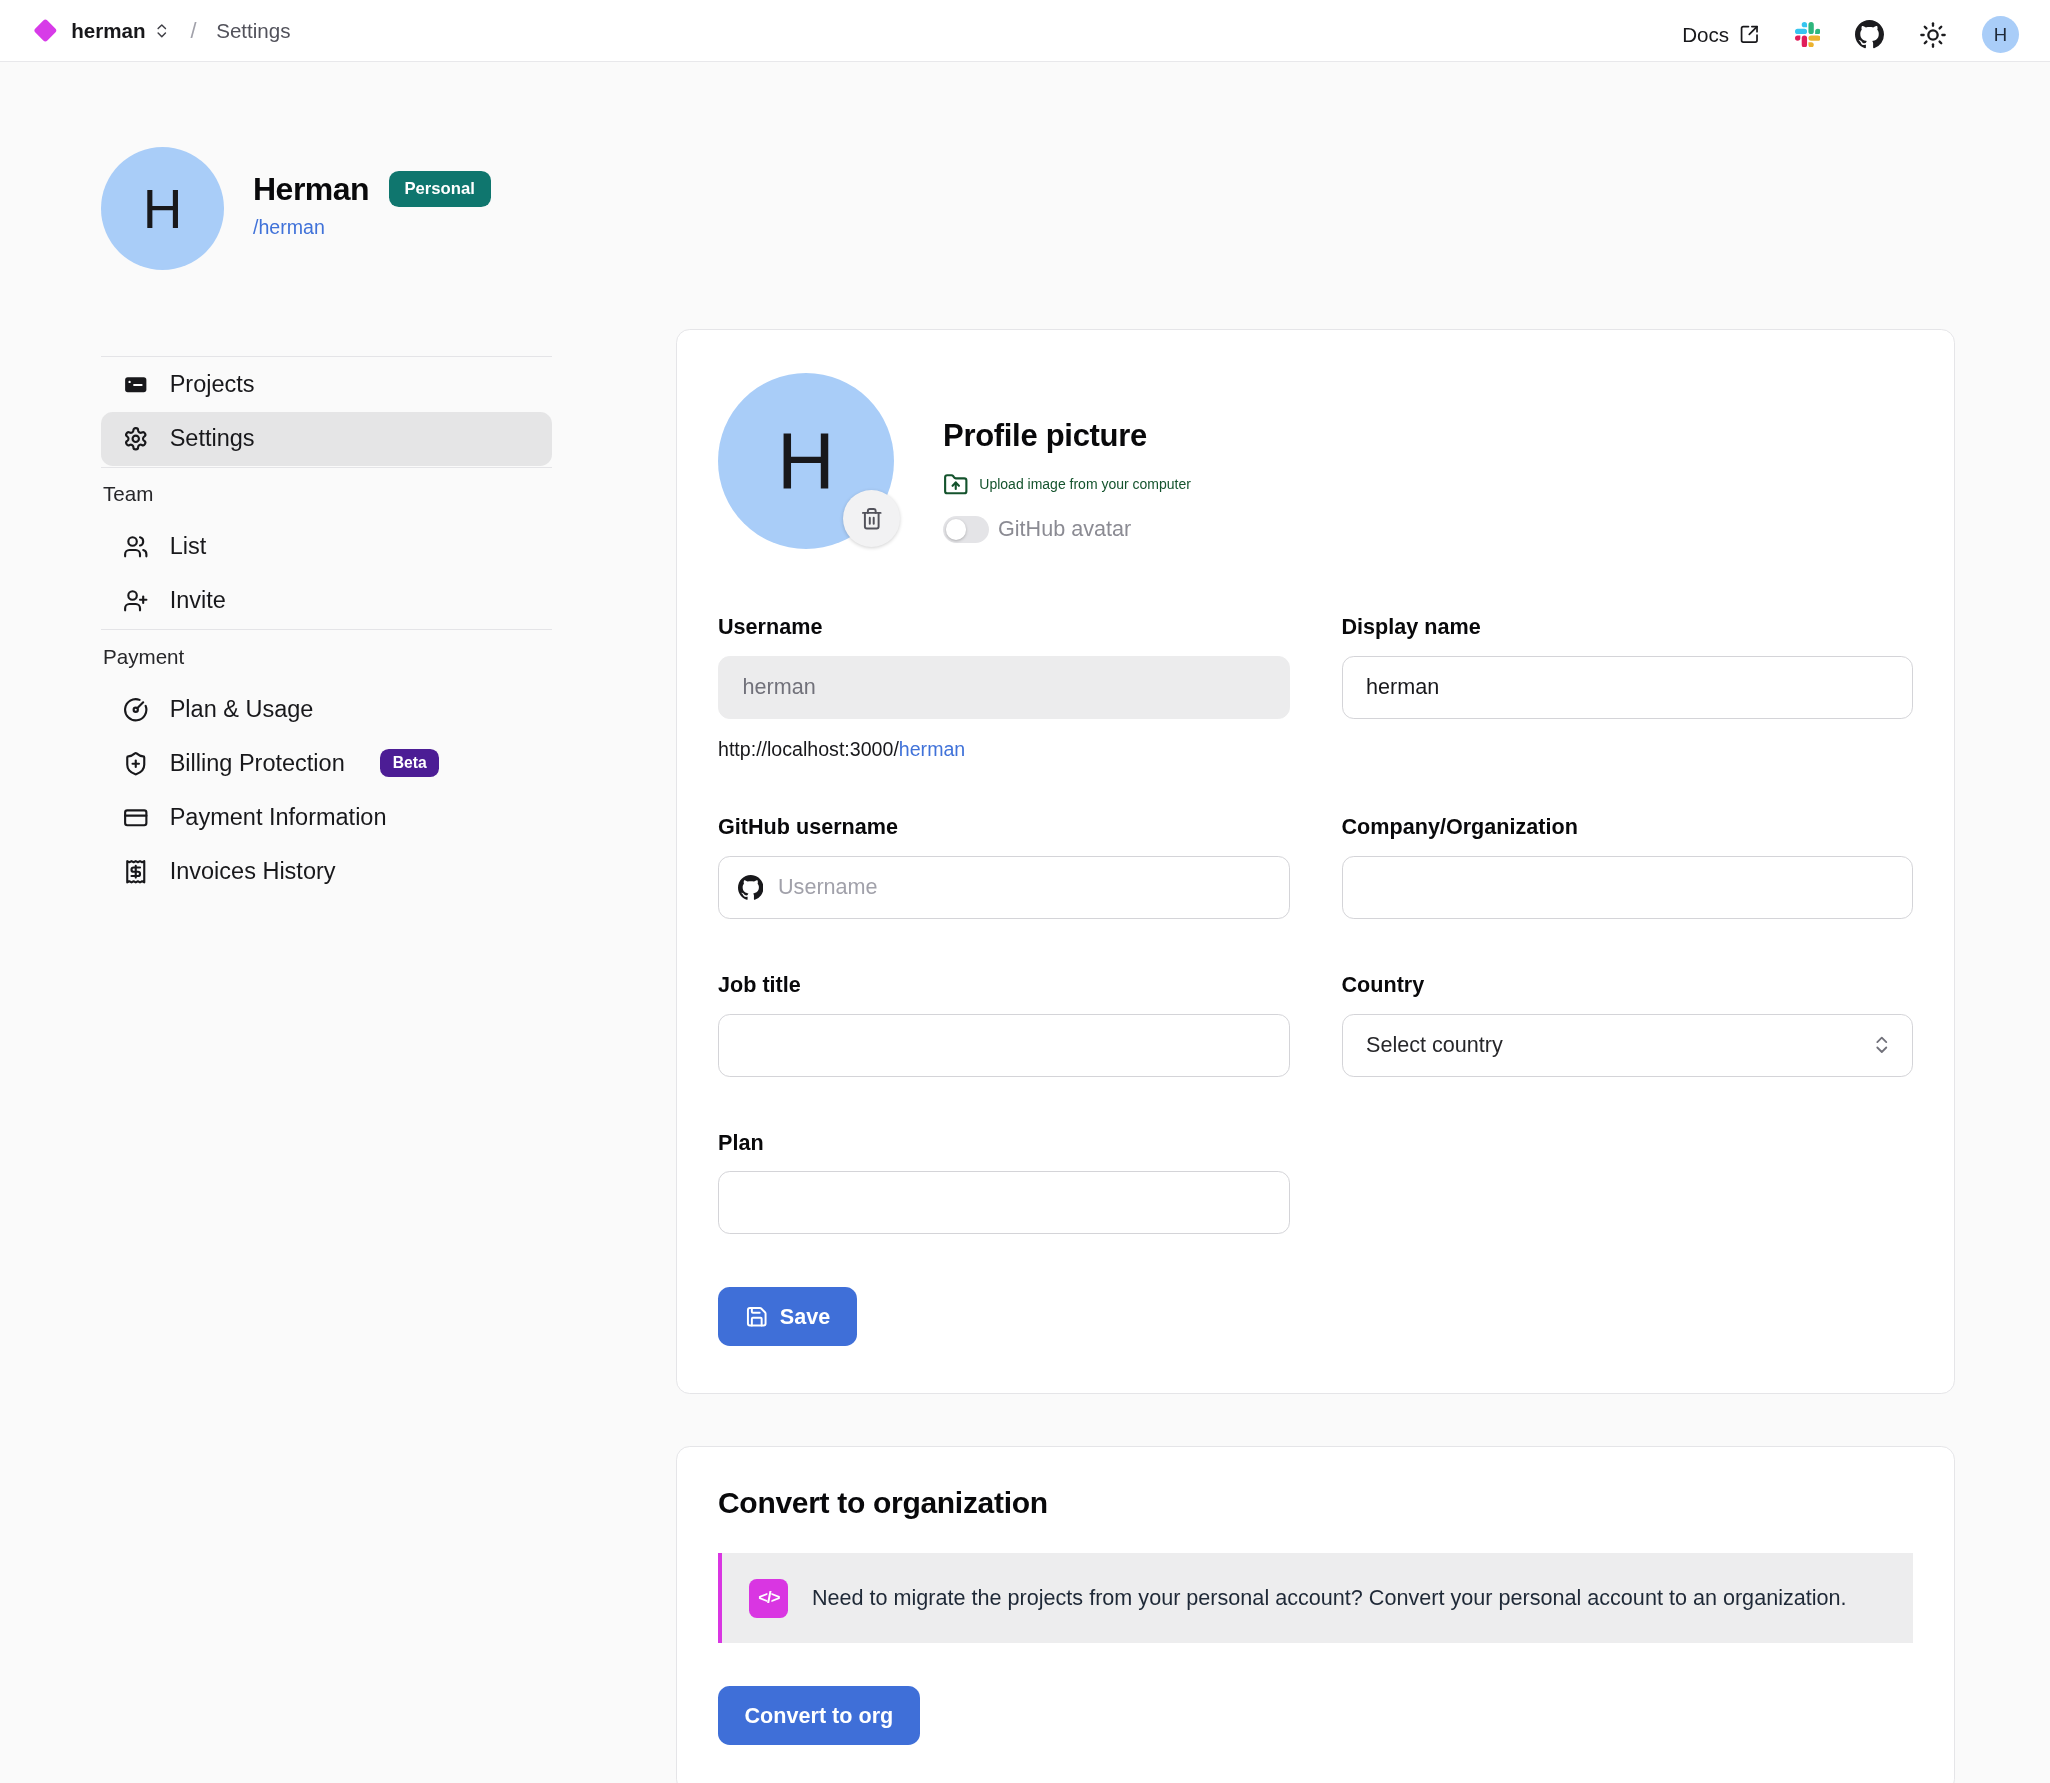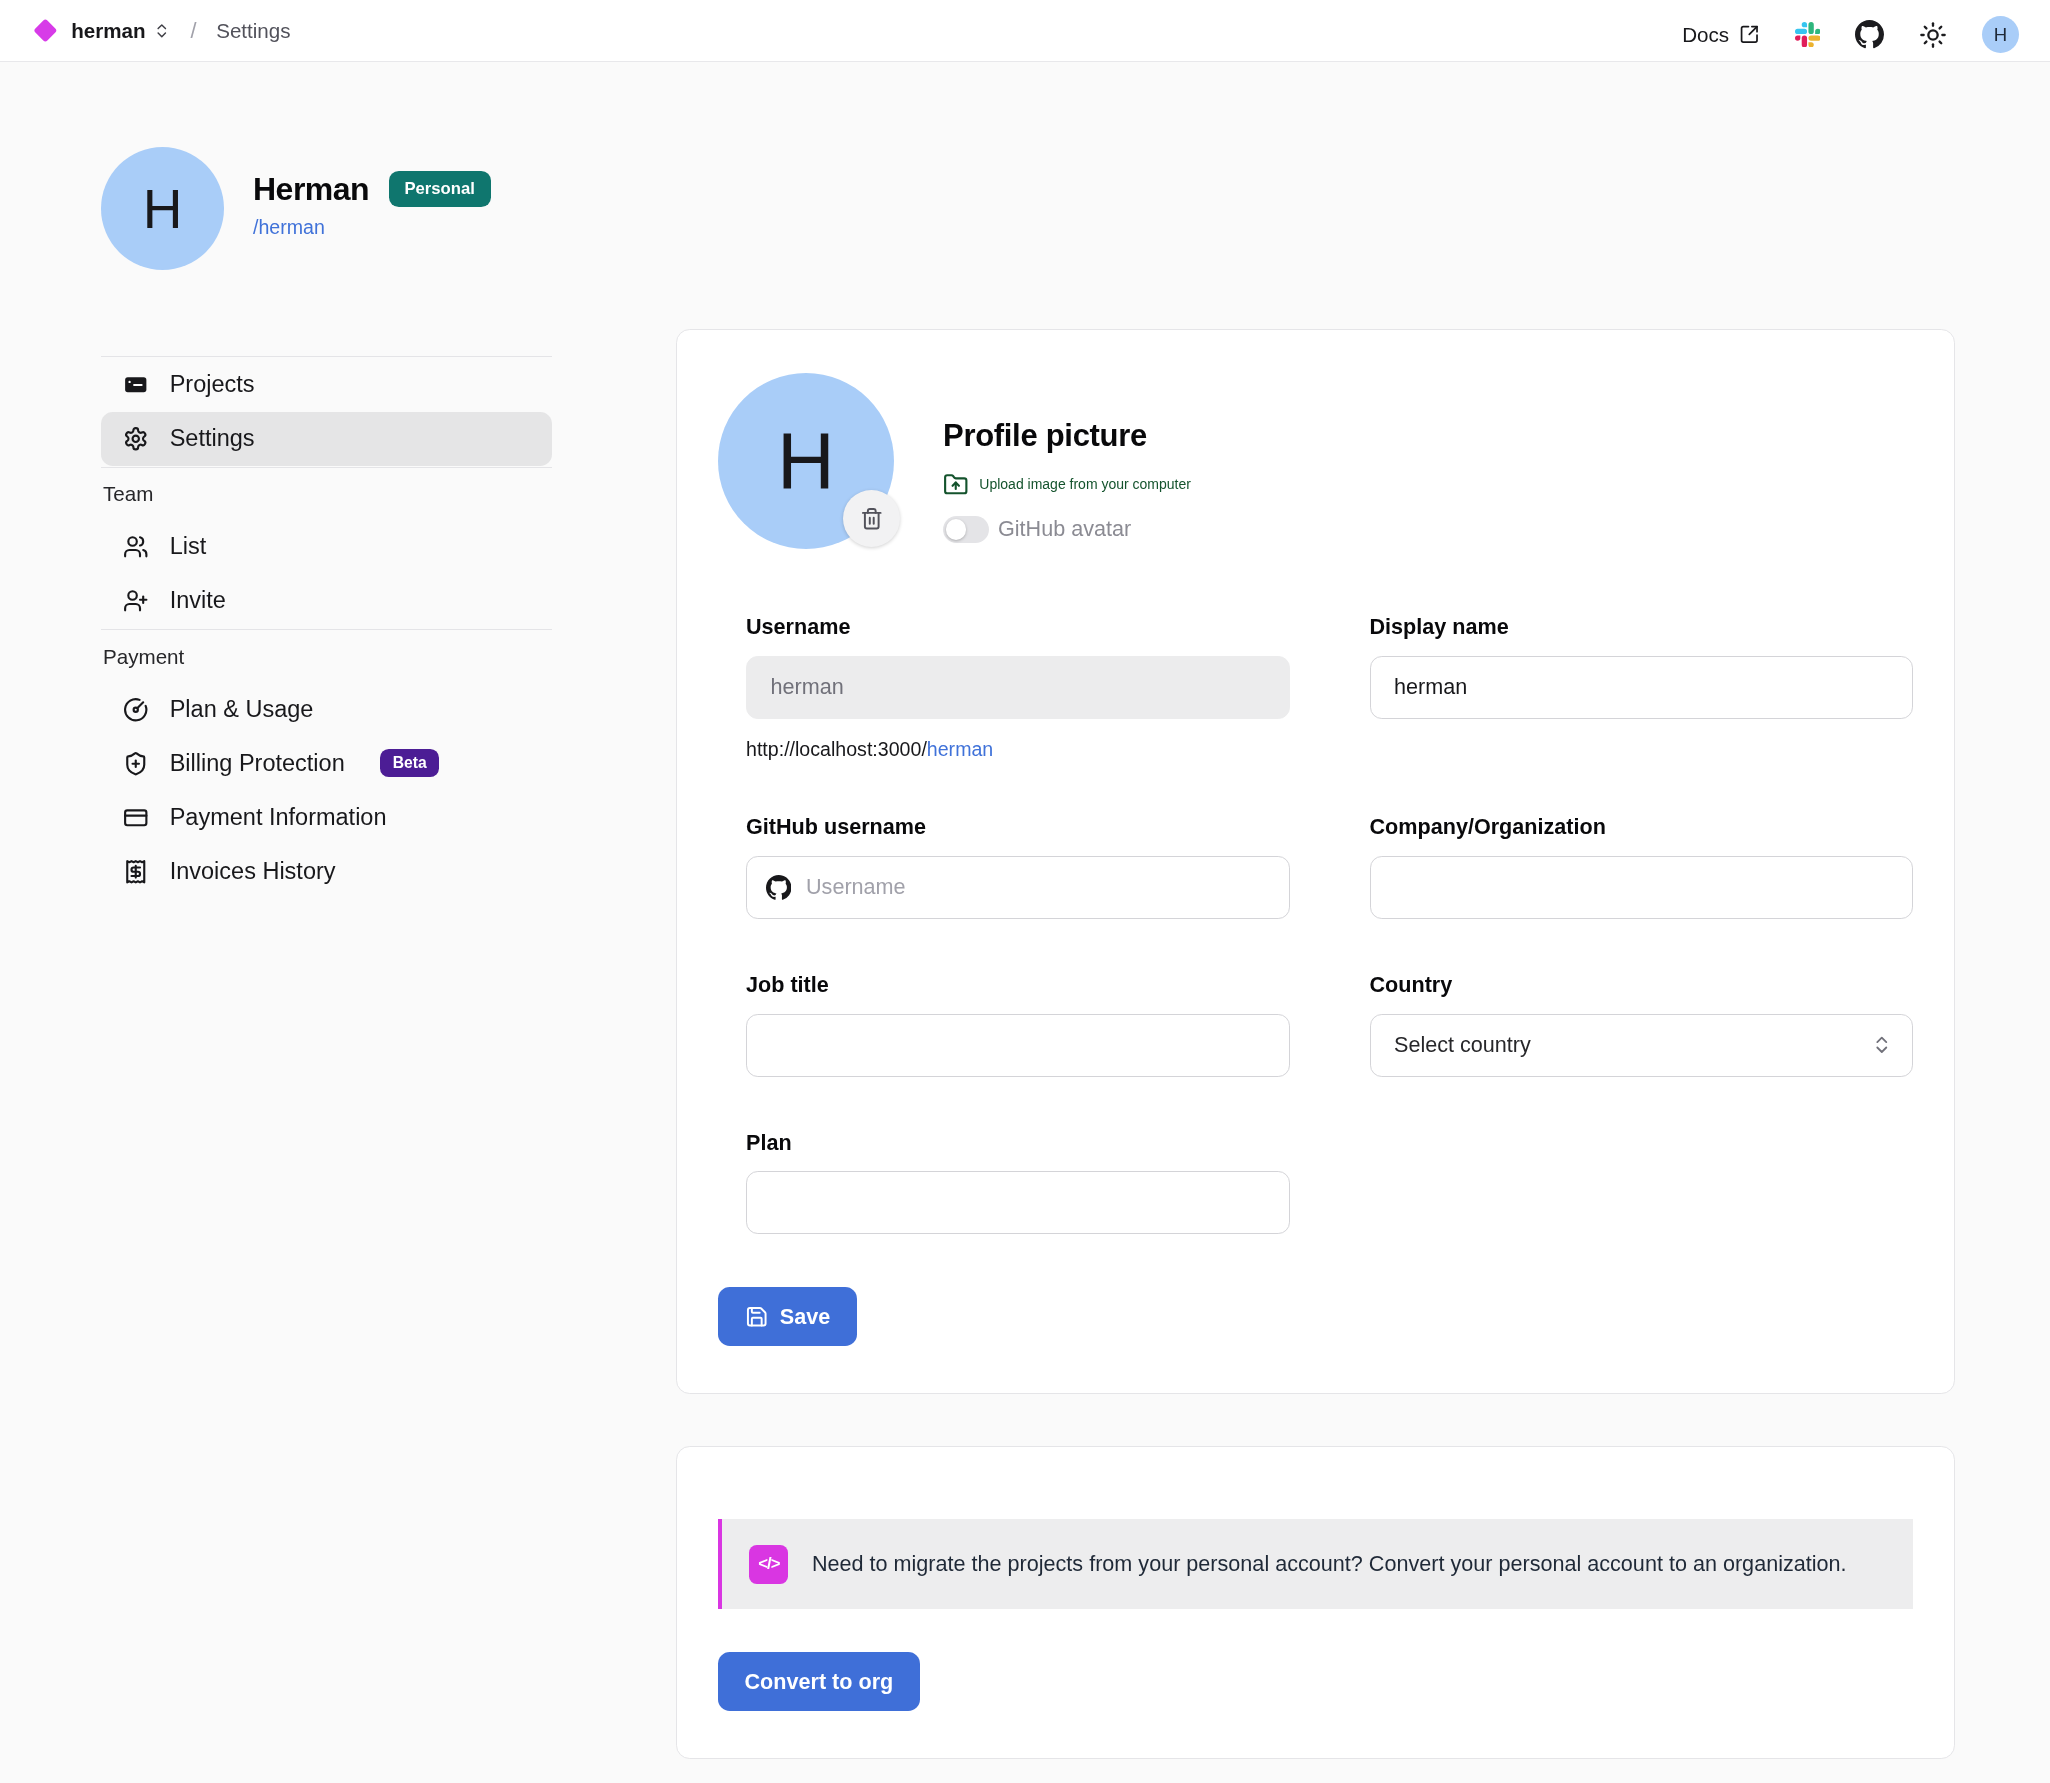--- a/index.html
+++ b/index.html
@@ -107,21 +107,21 @@
   }
   .switch::after {
     content:""; position:absolute; left:2.9px; top:2.9px; width:20.6px; height:20.6px;
     border-radius:50%; background:#ffffff; box-shadow:0 1px 2.9px rgba(0,0,0,0.25);
   }
   .toggle-label { font-size:21.6px; color:#8b8b93; }
 
   
   .form { margin-top:65px; }
   .form-row { display:flex; column-gap:52px; margin-bottom:53px; align-items:flex-start; }
-  .field { width:575px;margin-left:28px; }
+  .field { width:575px; }
   .field label { display:block; font-size:21.6px; font-weight:600; color:#09090b; margin-bottom:15.7px; }
   .input {
     width:100%; height:63px; border:1px solid #d4d4d8; border-radius:11.8px;
     padding:0 23.5px; font-size:21.6px; color:#18181b; background:#ffffff;
     font-family:"Liberation Sans", sans-serif; outline:none;
   }
   .input::placeholder { color:#a1a1aa; }
   .input.disabled { background:#ececed; border-color:#ececed; color:#71717a; }
   .input-iconned { position:relative; }
   .input-iconned .ic { position:absolute; left:19.6px; top:18.6px; color:#18181b; }
@@ -404,20 +404,21 @@
                   <path d="M17 21v-7a1 1 0 0 0-1-1H8a1 1 0 0 0-1 1v7"></path>
                   <path d="M7 3v4a1 1 0 0 0 1 1h7"></path>
                 </svg>
               <span>Save</span>
             </button>
           </div>
         </div>
       </section>
 
       <section class="card card-convert">
+        <h2 class="convert-title">Convert to organization</h2>
         <div class="notice">
           <span class="notice-icon">&lt;/&gt;</span>
           <span class="notice-text">Need to migrate the projects from your personal account? Convert your personal account to an organization.</span>
         </div>
         <div class="convert-btn-row">
           <button class="btn-primary">
             <span>Convert to org</span>
           </button>
         </div>
       </section>

